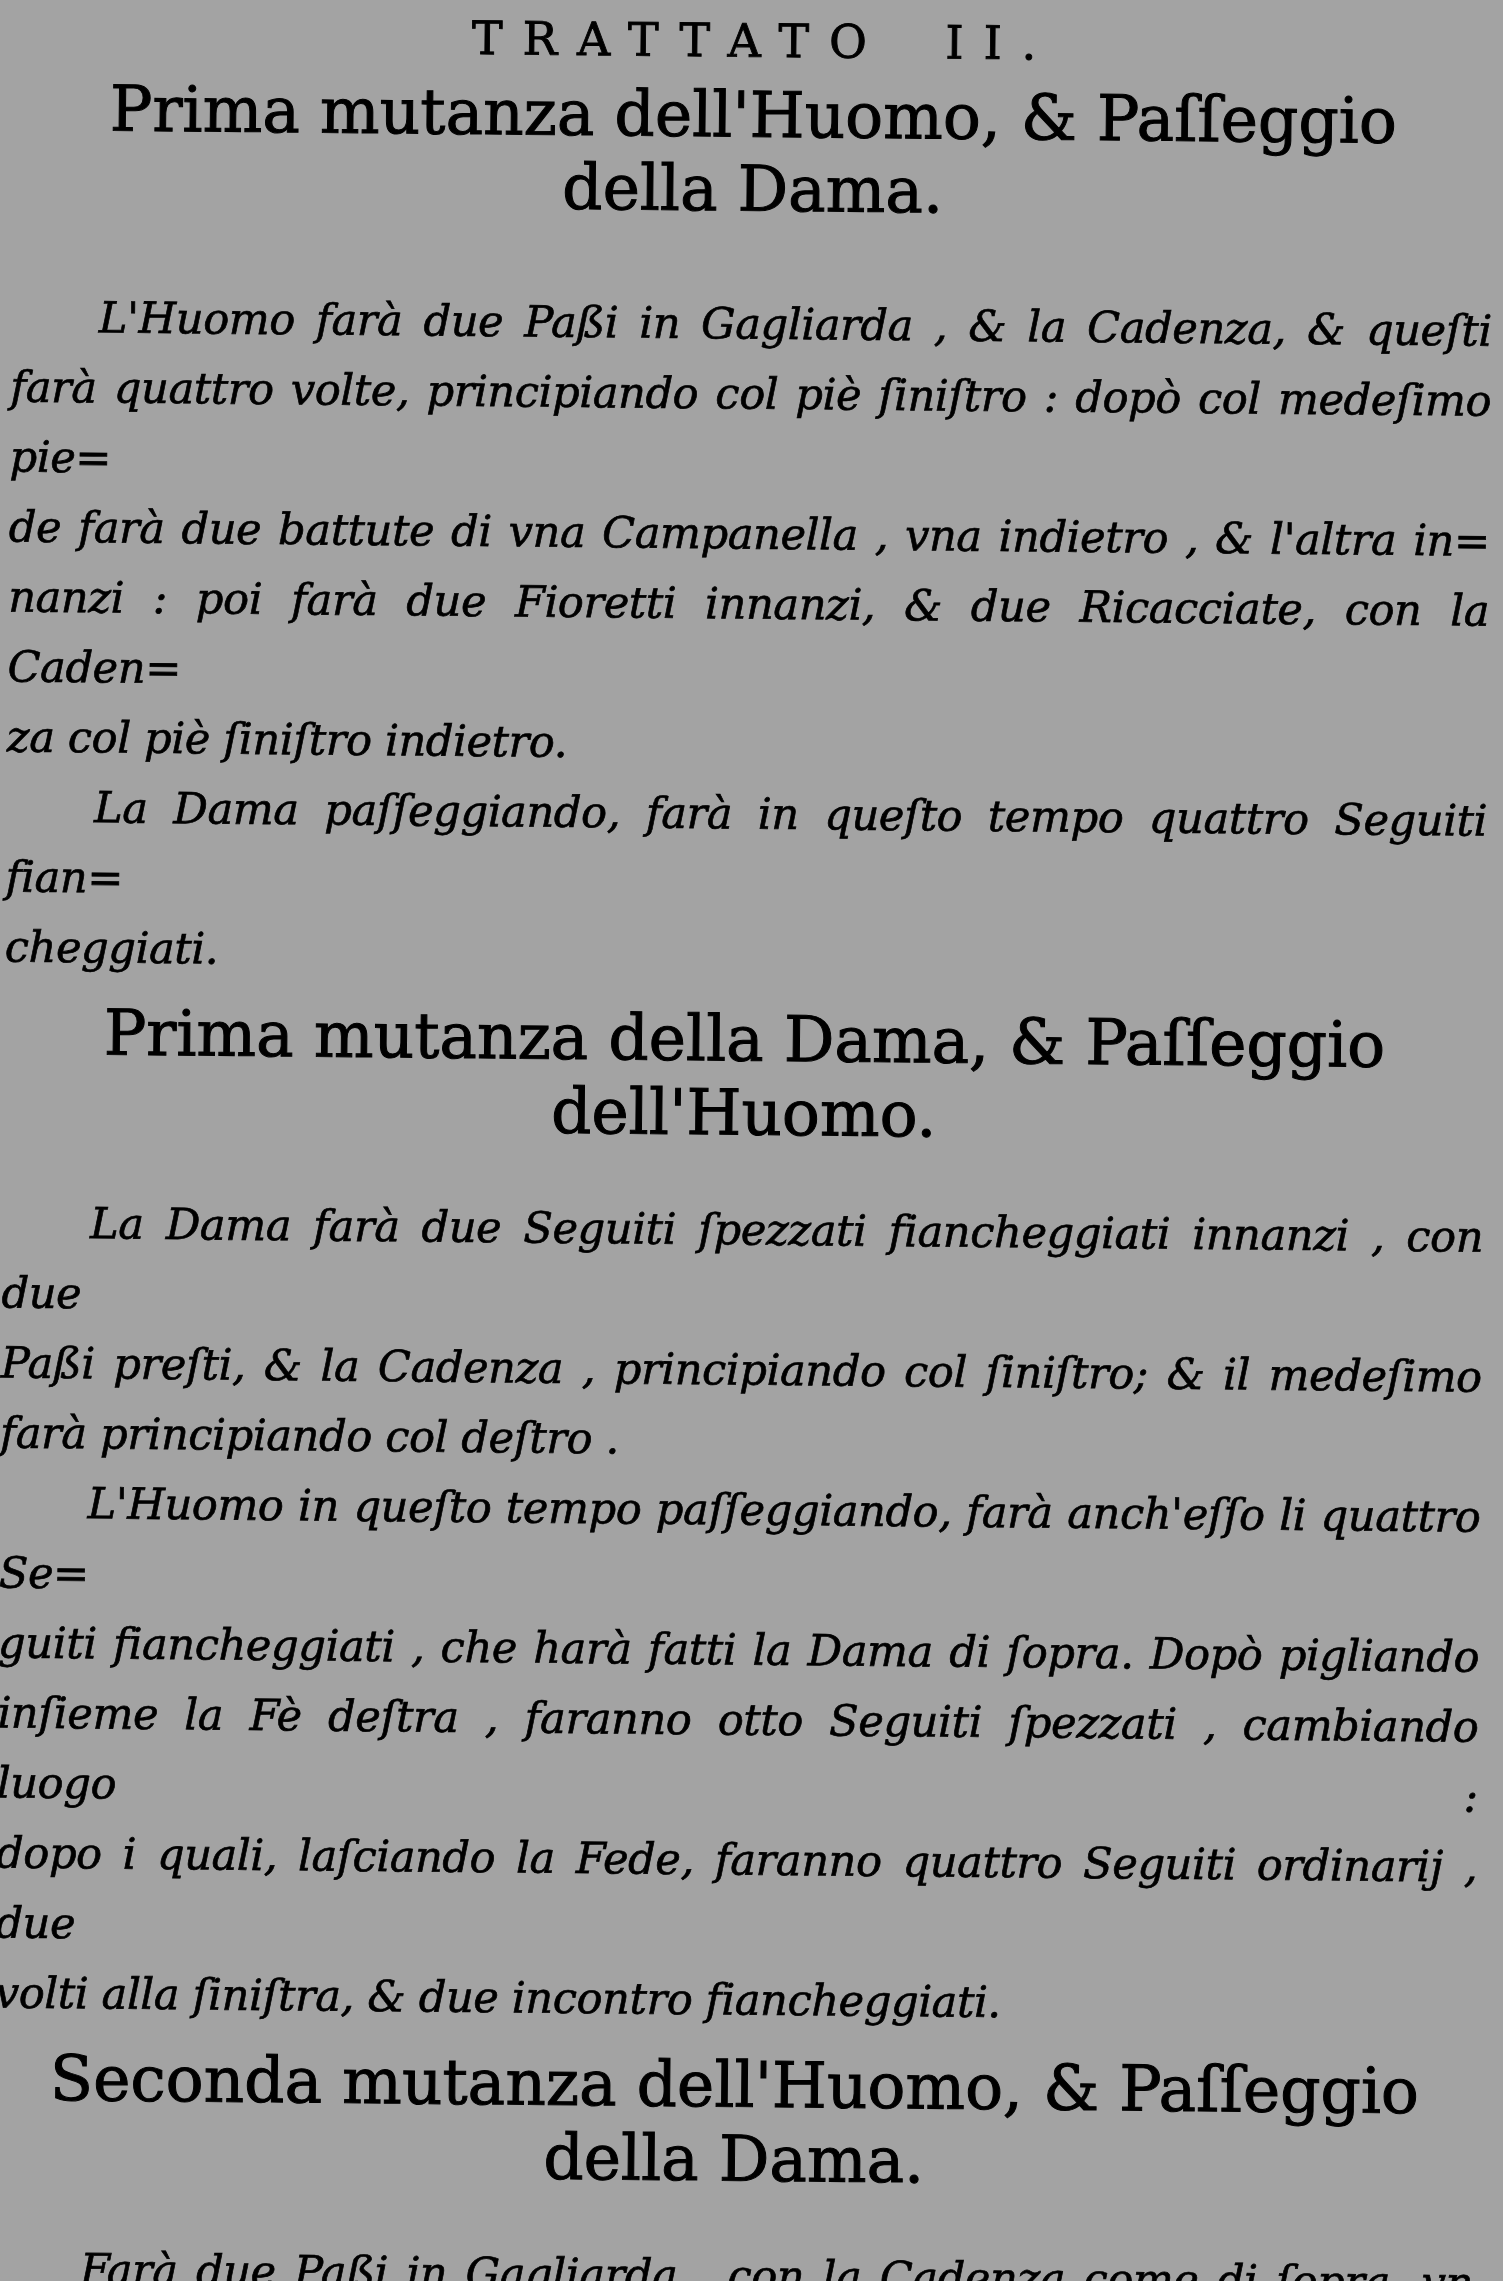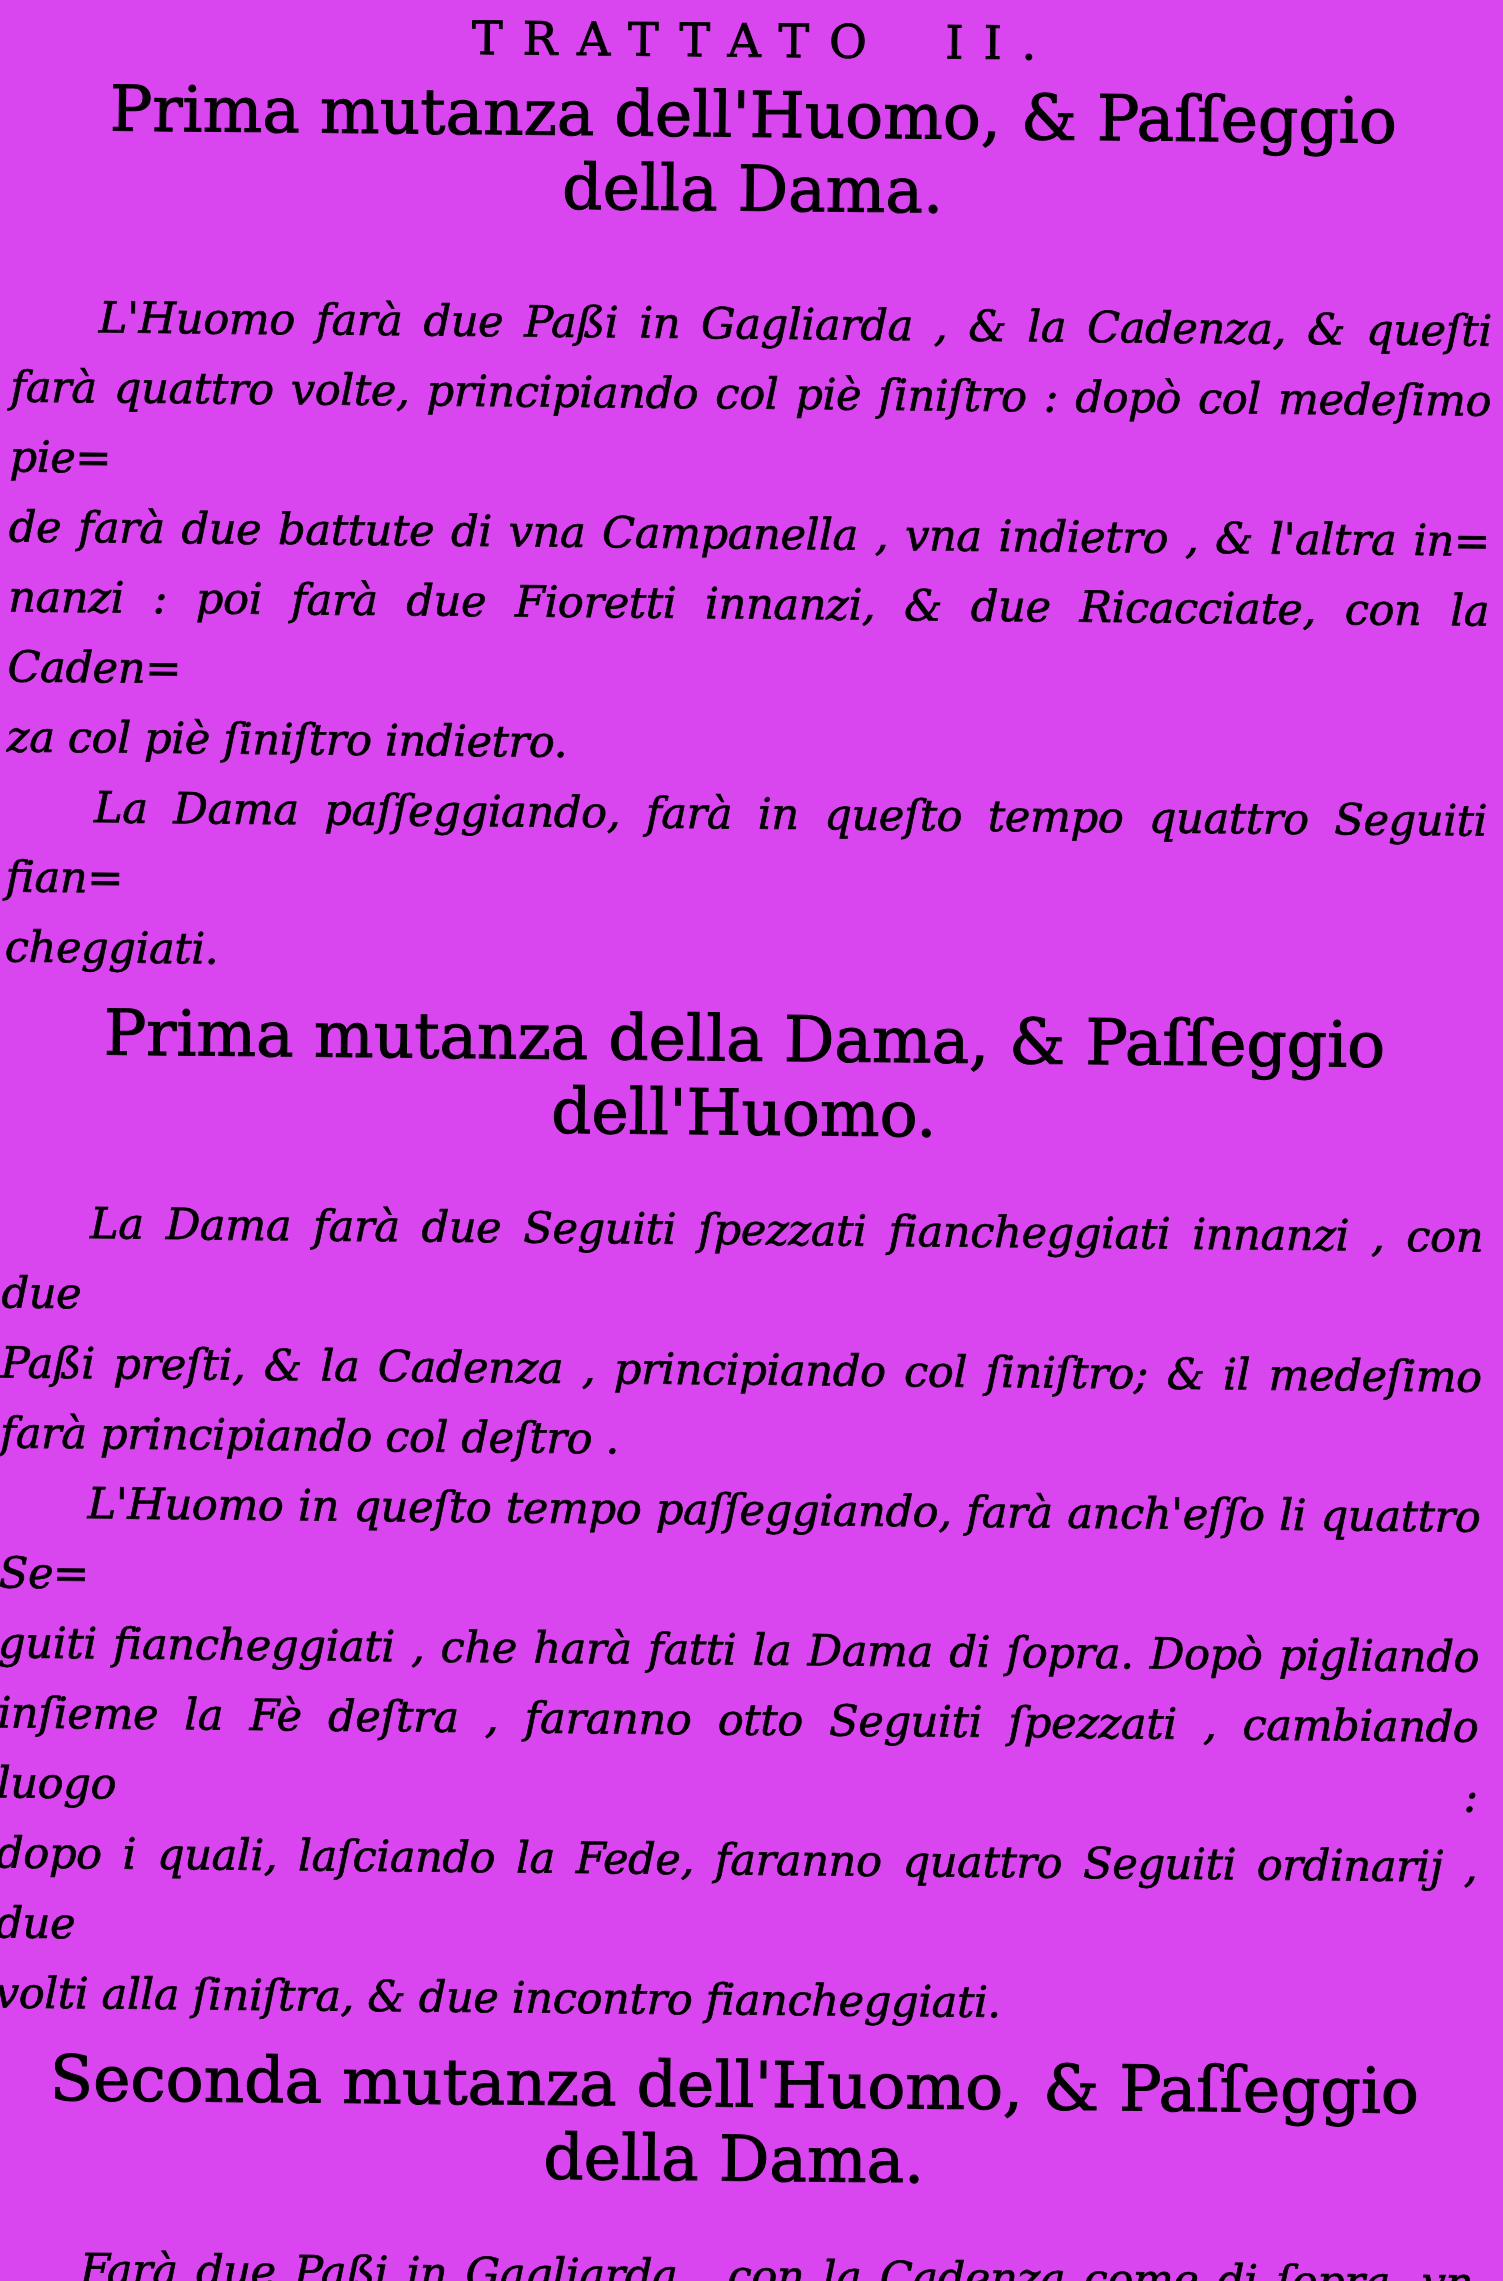--- a/index.html
+++ b/index.html
@@ -1,20 +1,20 @@
 <!DOCTYPE html>
 <html><head>
 <meta charset="utf-8">
 <style>
   html, body { margin: 0; padding: 0; background: #ffffff; }
   .page {
     position: relative;
     width: 1503px;
     height: 2281px;
-    background: #d946ef;
+    background: #a3a3a3;
     color: #000000;
     overflow: hidden;
     font-family: "DejaVu Serif", serif;
   }
   .content {
     padding: 6px 8px 0 14px;
     transform: rotate(0.55deg);
     transform-origin: 60px 0px;
   }
   .trattato {

